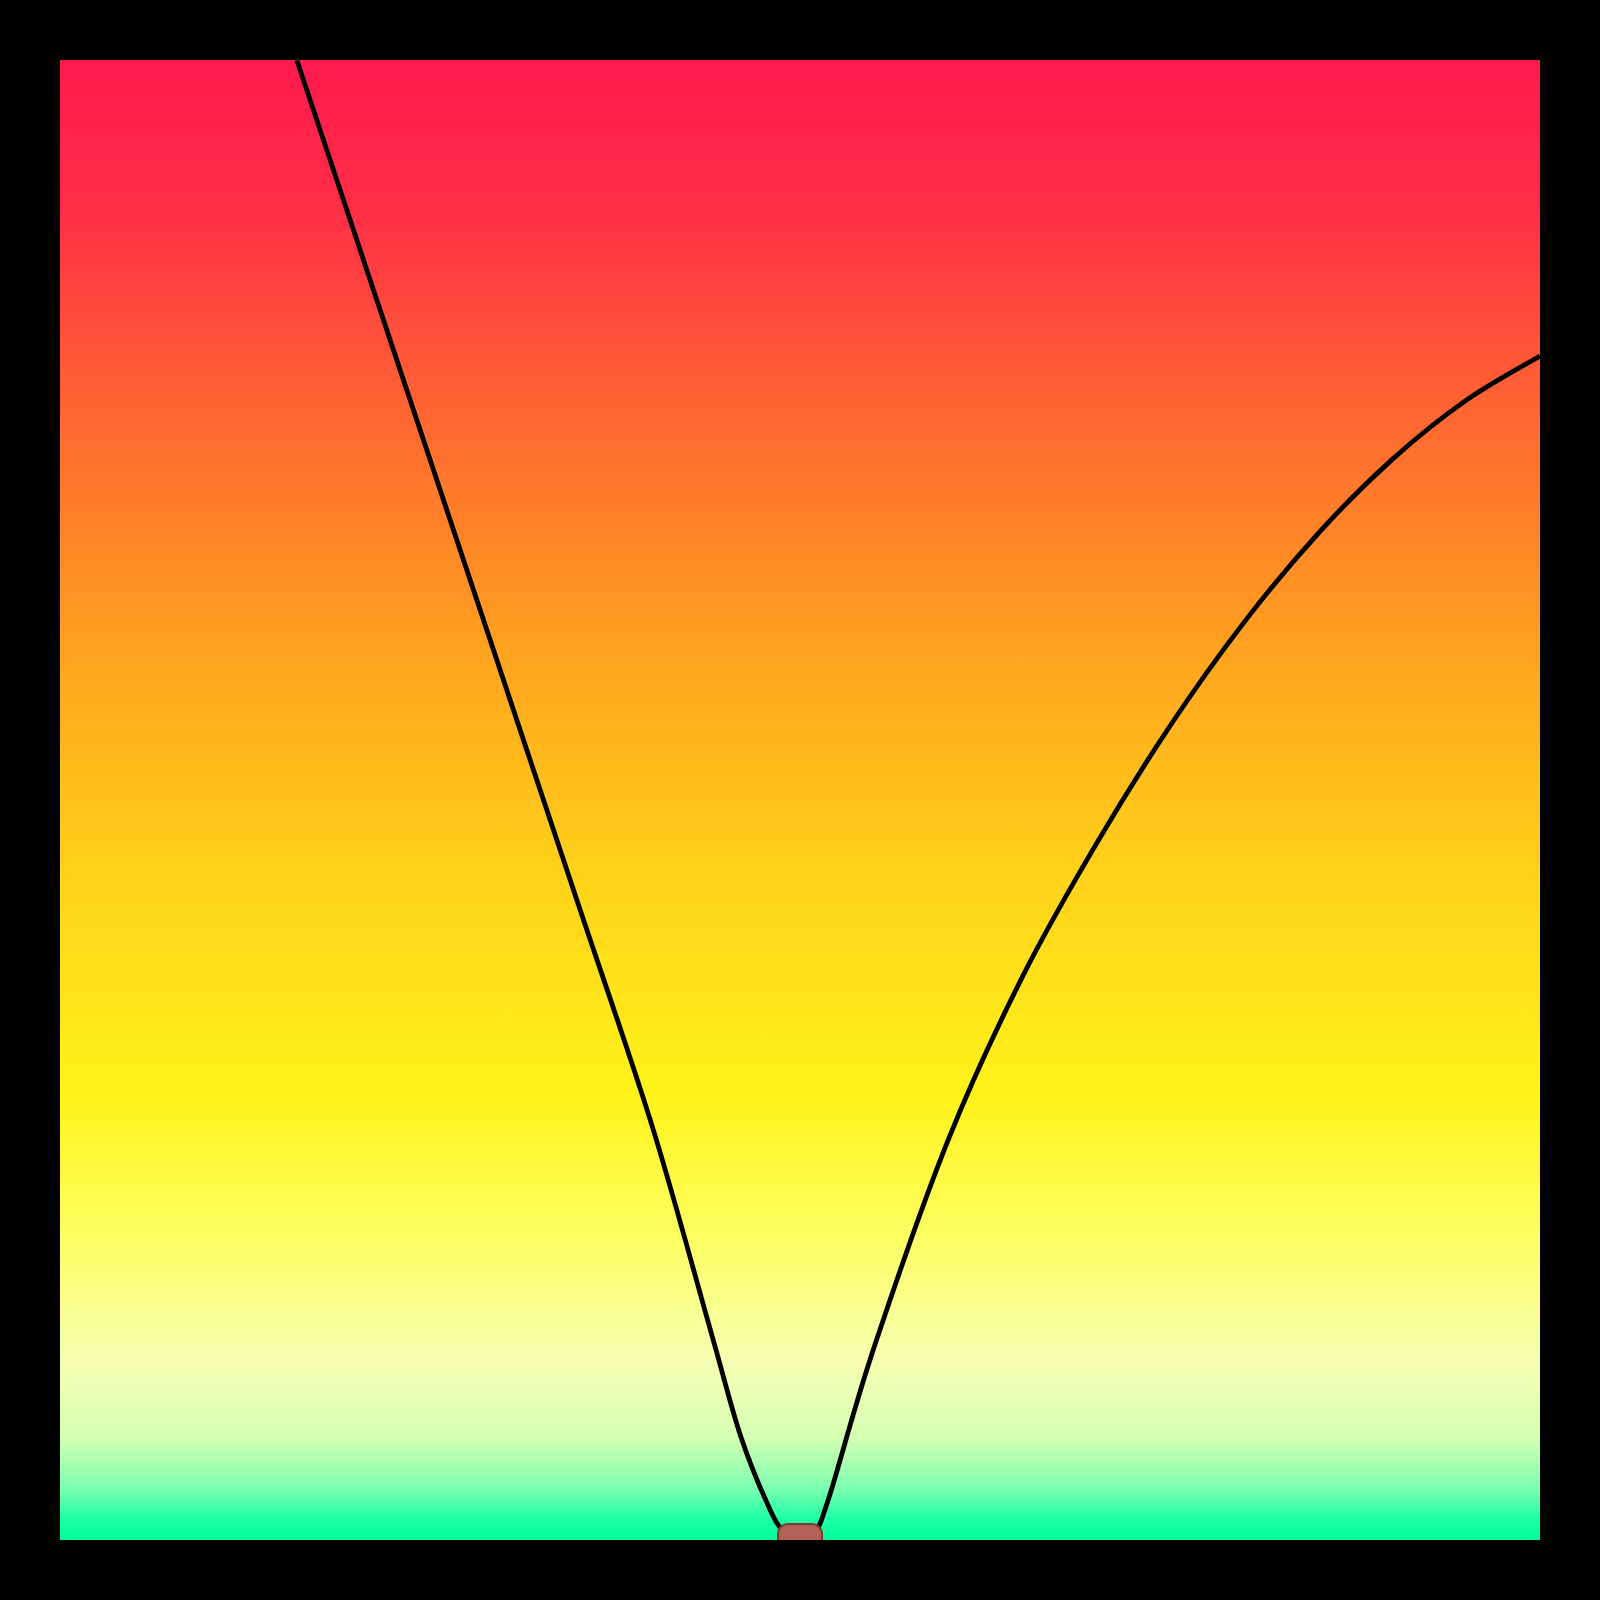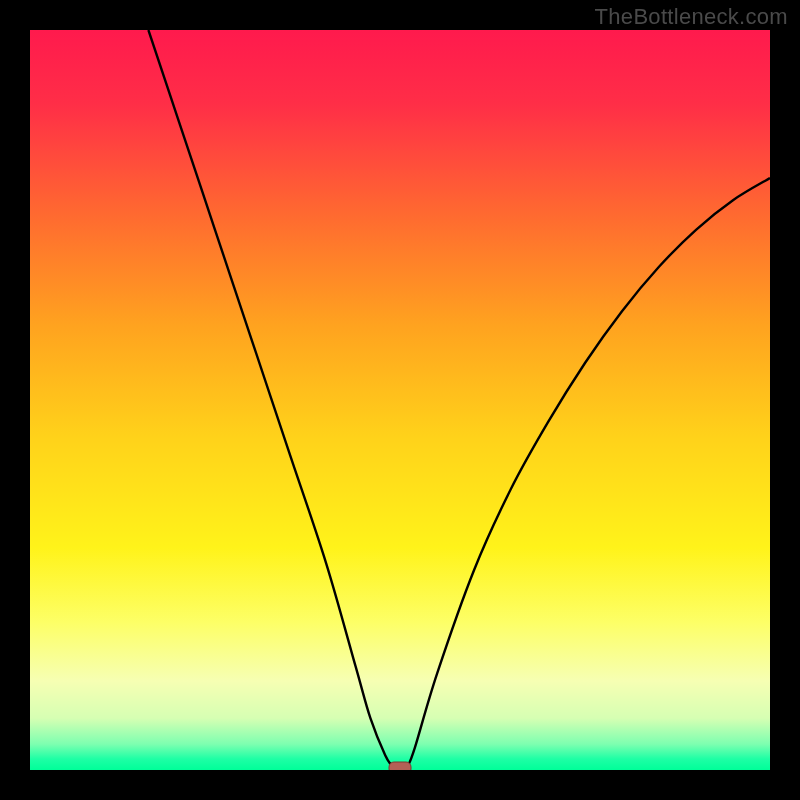--- a/index.html
+++ b/index.html
@@ -34,21 +34,20 @@
     font-weight: 500;
     letter-spacing: 0.3px;
     z-index: 5;
   }
 </style>
 </head>
 <body>
 
 <div class="frame">
 
-  <div class="watermark">TheBottleneck.com</div>
 
   <div class="plot-area">
     <svg id="chart-svg" width="740" height="740" viewBox="0 0 740 740">
       <defs>
         <linearGradient id="bg-grad" x1="0" y1="0" x2="0" y2="1">
             <stop offset="0%" stop-color="#ff1a4d"></stop>
             <stop offset="10%" stop-color="#ff2e47"></stop>
             <stop offset="25%" stop-color="#ff6a30"></stop>
             <stop offset="40%" stop-color="#ffa31f"></stop>
             <stop offset="55.00000000000001%" stop-color="#ffd21a"></stop>

